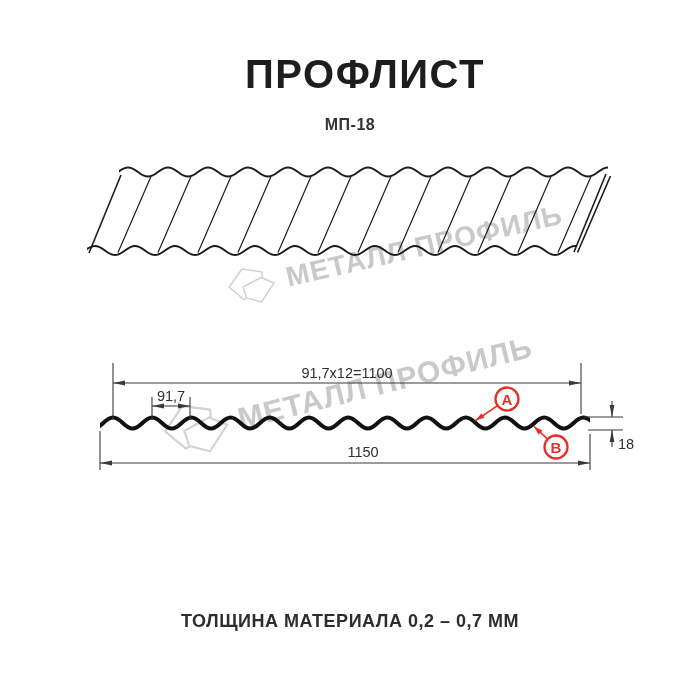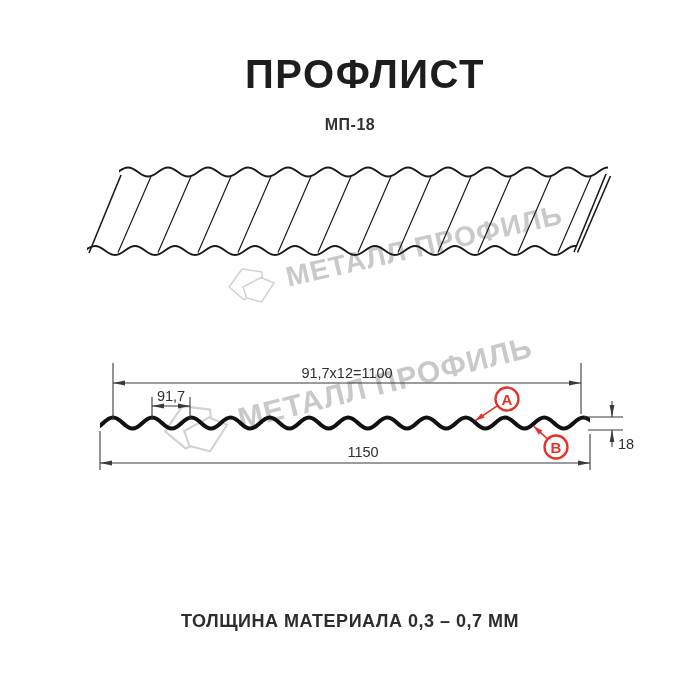--- a/index.html
+++ b/index.html
@@ -114,13 +114,13 @@
     <line x1="497.6" y1="405.7" x2="475.5" y2="420.5" class="red" stroke-width="1.6" marker-end="url(#redArrow)"></line>
     <circle cx="507" cy="399" r="11.5" class="red" stroke-width="2.3"></circle>
     <text x="507" y="404.5" text-anchor="middle" class="callout-label">А</text>
 
     <line x1="547.6" y1="439.2" x2="534" y2="426.5" class="red" stroke-width="1.6" marker-end="url(#redArrow)"></line>
     <circle cx="556" cy="447" r="11.5" class="red" stroke-width="2.3"></circle>
     <text x="556" y="452.5" text-anchor="middle" class="callout-label">В</text>
   </g>
 </svg>
 
-<div class="caption">ТОЛЩИНА МАТЕРИАЛА 0,3 – 0,7 ММ</div>
+<div class="caption">ТОЛЩИНА МАТЕРИАЛА 0,2 – 0,7 ММ</div>
 
 </body></html>

